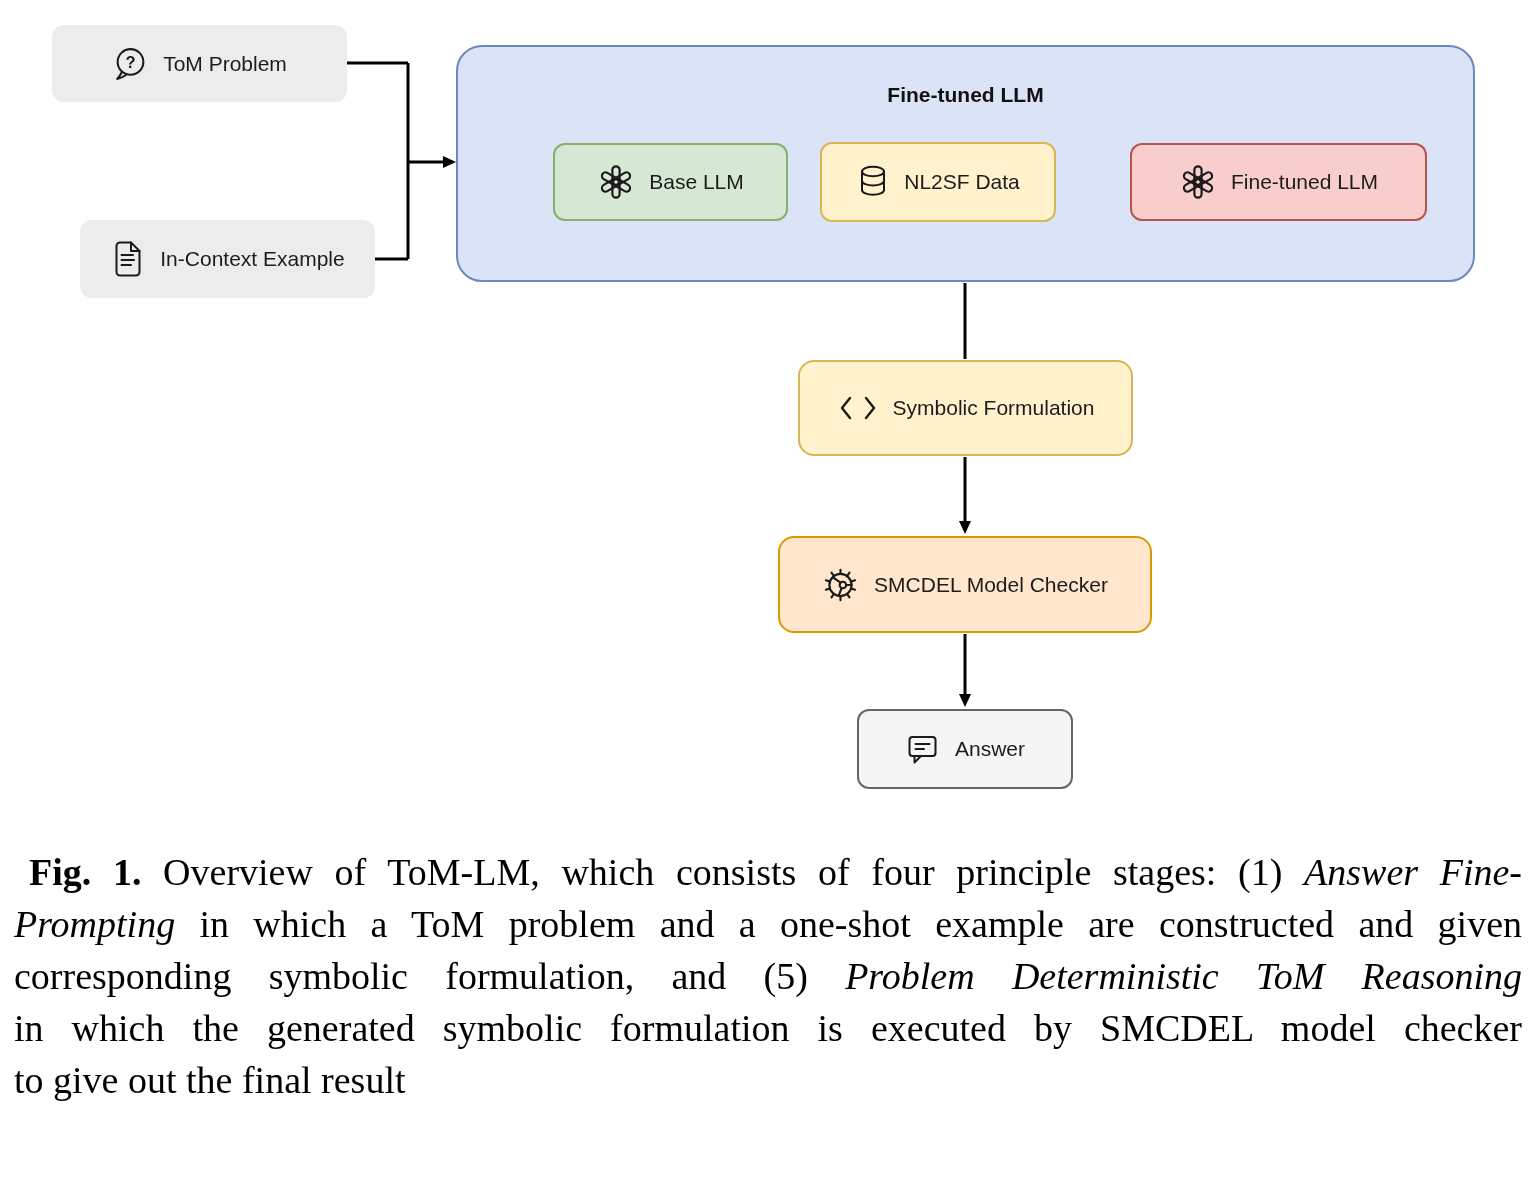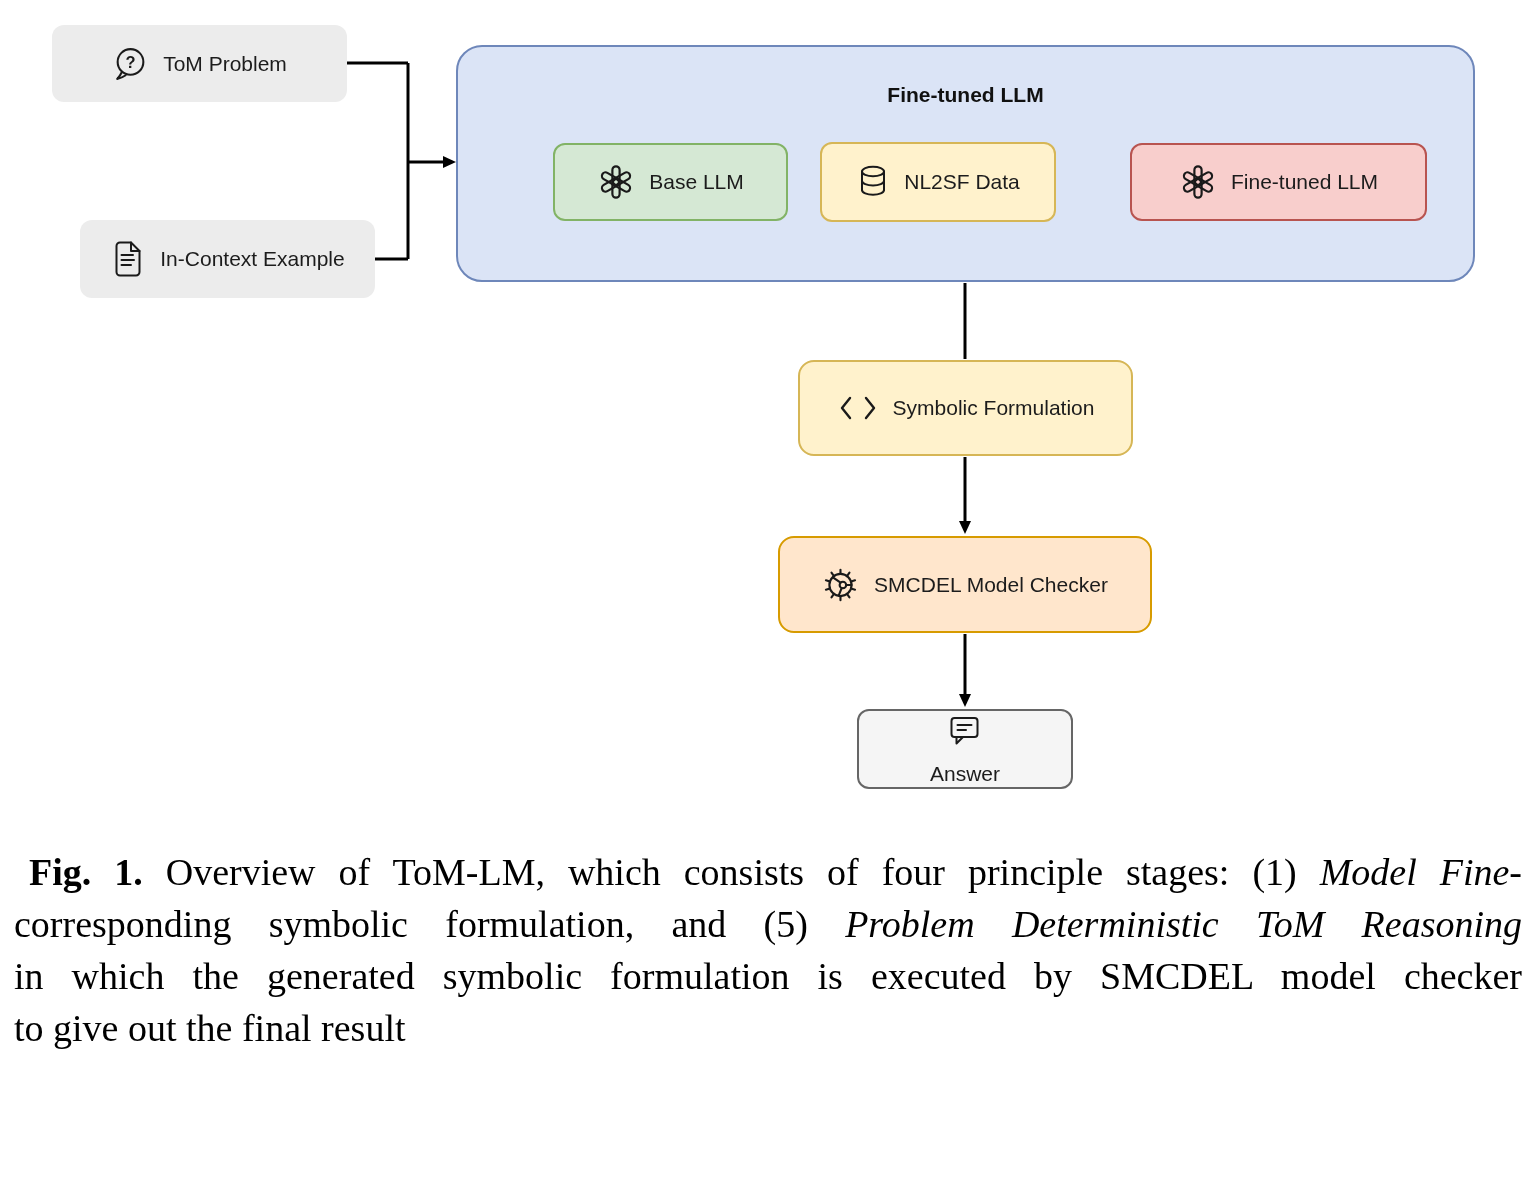--- a/index.html
+++ b/index.html
@@ -13,21 +13,21 @@
     gap:14px;box-sizing:border-box;color:#1c1c1c;font-size:21px;
   }
   .node .lbl{white-space:nowrap;}
   .node svg{flex:0 0 auto;display:block;}
   .gray   {background:var(--input_fill);border-radius:12px;}
   .greenb {background:var(--green_fill);border:2px solid var(--green_border);border-radius:12px;margin-left:48px;}
   .yellowb{background:var(--yellow_fill);border:2px solid var(--yellow_border);border-radius:12px;text-align:right;}
   .redb   {background:var(--red_fill);border:2px solid var(--red_border);border-radius:12px;}
   .yellowr{background:var(--yellow_fill);border:2px solid var(--yellow_border);border-radius:16px;}
   .oranger{background:var(--orange_fill);border:2px solid var(--orange_border);border-radius:16px;}
-  .answerb{background:var(--answer_fill);border:2px solid var(--answer_border);border-radius:12px;flex-direction:column;}
+  .answerb{background:var(--answer_fill);border:2px solid var(--answer_border);border-radius:12px;}
   .bigbox{
     position:absolute;left:456px;top:45px;width:1019px;height:237px;
     background:var(--container_fill);border:2px solid var(--container_border);
     border-radius:26px;box-sizing:border-box;
   }
   .bigbox .title{
     position:absolute;left:0;right:0;top:36px;text-align:center;
     font-size:21px;font-weight:700;color:#111;
   }
   .edges{position:absolute;left:0;top:0;}
@@ -164,19 +164,20 @@
     <svg class="ic" width="36" height="36" viewBox="0 0 36 36">
       <rect x="4.5" y="6" width="26" height="19" rx="3"></rect>
       <path d="M9.5,25 V31.5 L16,25"></path>
       <line x1="10.5" y1="13" x2="24.5" y2="13"></line>
       <line x1="10.5" y1="18" x2="19" y2="18"></line>
     </svg>
     <span class="lbl">Answer</span>
   </div>
 
   <div class="caption">
-      <div class="cap-line"><span class="seg-bold">Fig. 1.</span><span class="seg-normal"> Overview of ToM-LM, which consists of four principle stages: (1) </span><span class="seg-italic">Model Fine-</span></div>
+      <div class="cap-line"><span class="seg-bold">Fig. 1.</span><span class="seg-normal"> Overview of ToM-LM, which consists of four principle stages: (1) </span><span class="seg-italic">Answer Fine-</span></div>
+      <div class="cap-line"><span class="seg-italic">Prompting</span><span class="seg-normal"> in which a ToM problem and a one-shot example are constructed and given</span></div>
       <div class="cap-line"><span class="seg-normal">corresponding symbolic formulation, and (5) </span><span class="seg-italic">Problem Deterministic ToM Reasoning</span></div>
       <div class="cap-line"><span class="seg-normal">in which the generated symbolic formulation is executed by SMCDEL model checker</span></div>
       <div class="cap-line last"><span class="seg-normal">to give out the final result</span></div>
     </div>
 
 </div>
 
 </body></html>

